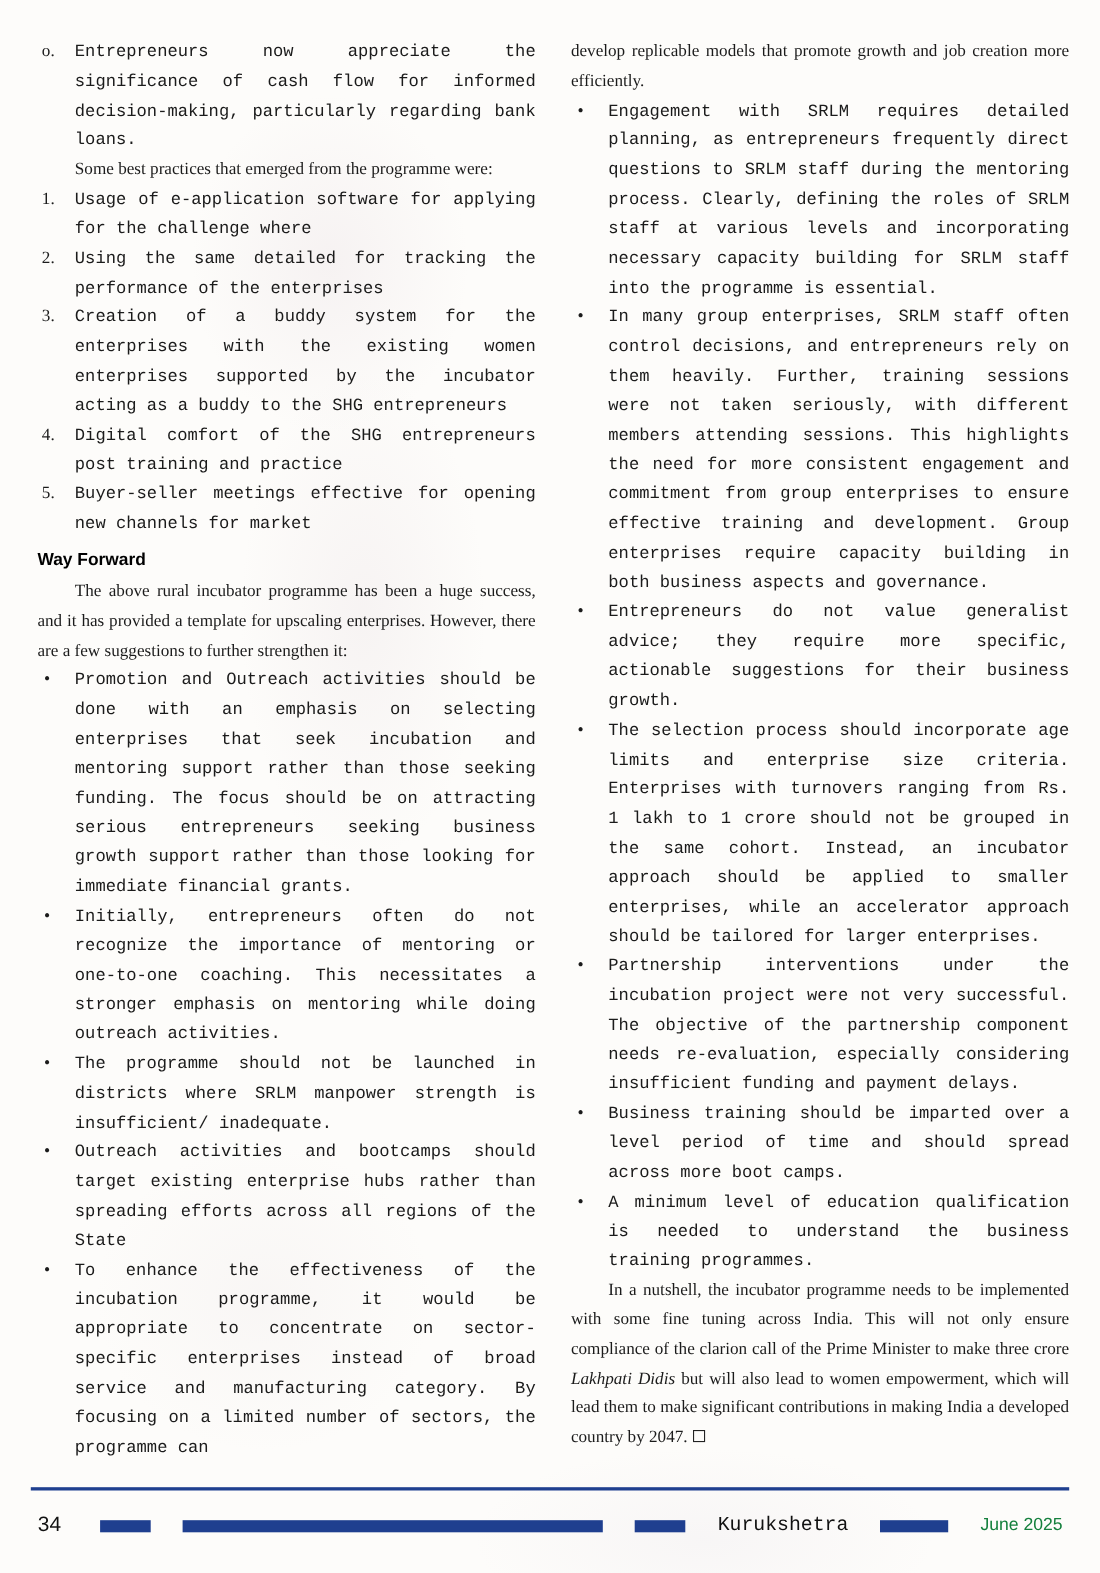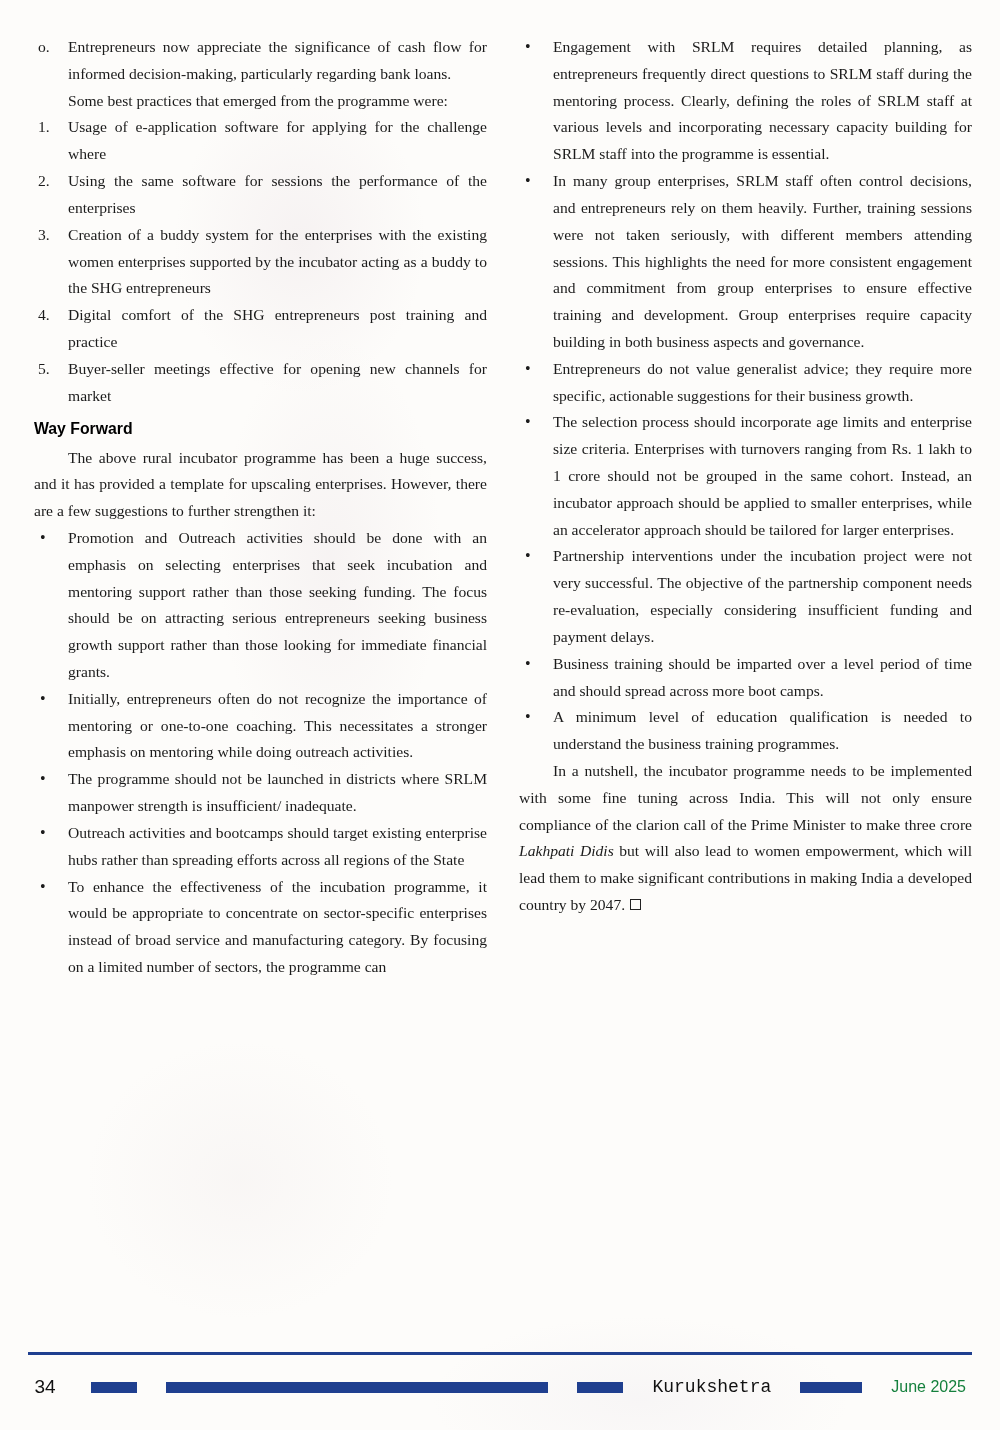--- a/index.html
+++ b/index.html
@@ -70,20 +70,21 @@
   }
   .listrow .marker.bullet {
     width: 34px;
     padding-left: 6px;
     font-size: 16px;
     line-height: 1.6;
   }
   .listrow .body {
     flex: 1 1 auto;
     text-align: justify;
+    font-family: Liberation Mono, monospace;
   }
   .subhead {
     color: #000000;
     font-weight: bold;
     font-size: 15.8px;
     margin: 6px 0 2px 0;
     font-family: "Liberation Sans", sans-serif;
   }
   .italic { font-style: italic; }
 
@@ -164,21 +165,21 @@
       </div>
 
       <p class="para-indent">Some best practices that emerged from the programme were:</p>
 
       <div class="listrow">
         <div class="marker">1.</div>
         <div class="body">Usage of e-application software for applying for the challenge where</div>
       </div>
       <div class="listrow">
         <div class="marker">2.</div>
-        <div class="body">Using the same software for sessions the performance of the enterprises</div>
+        <div class="body">Using the same detailed for tracking the performance of the enterprises</div>
       </div>
       <div class="listrow">
         <div class="marker">3.</div>
         <div class="body">Creation of a buddy system for the enterprises with the existing women enterprises supported by the incubator acting as a buddy to the SHG entrepreneurs</div>
       </div>
       <div class="listrow">
         <div class="marker">4.</div>
         <div class="body">Digital comfort of the SHG entrepreneurs post training and practice</div>
       </div>
       <div class="listrow">
@@ -208,20 +209,21 @@
       </div>
       <div class="listrow">
         <div class="marker bullet">•</div>
         <div class="body">To enhance the effectiveness of the incubation programme, it would be appropriate to concentrate on sector-specific enterprises instead of broad service and manufacturing category. By focusing on a limited number of sectors, the programme can</div>
       </div>
 
     </div>
 
     <div class="col">
 
+      <p>develop replicable models that promote growth and job creation more efficiently.</p>
 
       <div class="listrow">
         <div class="marker bullet">•</div>
         <div class="body">Engagement with SRLM requires detailed planning, as entrepreneurs frequently direct questions to SRLM staff during the mentoring process. Clearly, defining the roles of SRLM staff at various levels and incorporating necessary capacity building for SRLM staff into the programme is essential.</div>
       </div>
       <div class="listrow">
         <div class="marker bullet">•</div>
         <div class="body">In many group enterprises, SRLM staff often control decisions, and entrepreneurs rely on them heavily. Further, training sessions were not taken seriously, with different members attending sessions. This highlights the need for more consistent engagement and commitment from group enterprises to ensure effective training and development. Group enterprises require capacity building in both business aspects and governance.</div>
       </div>
       <div class="listrow">

